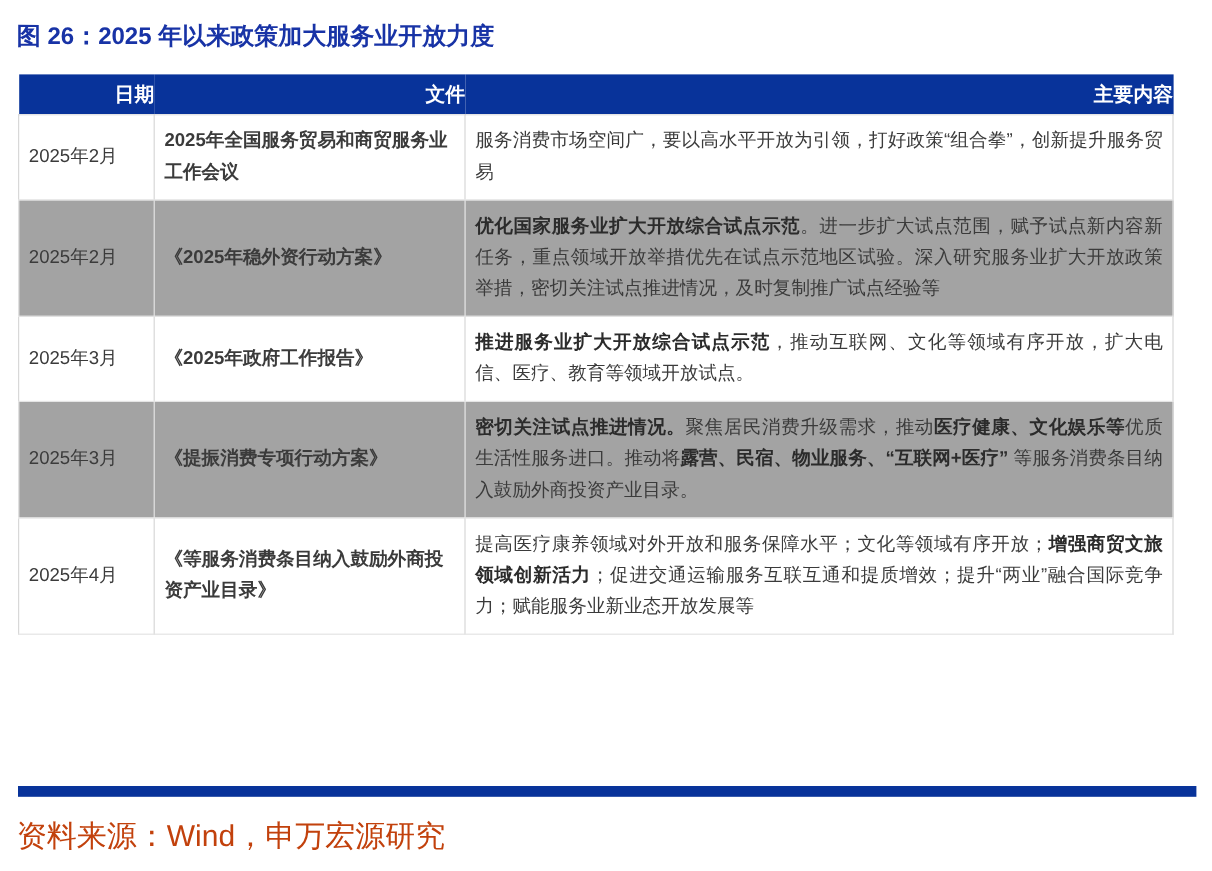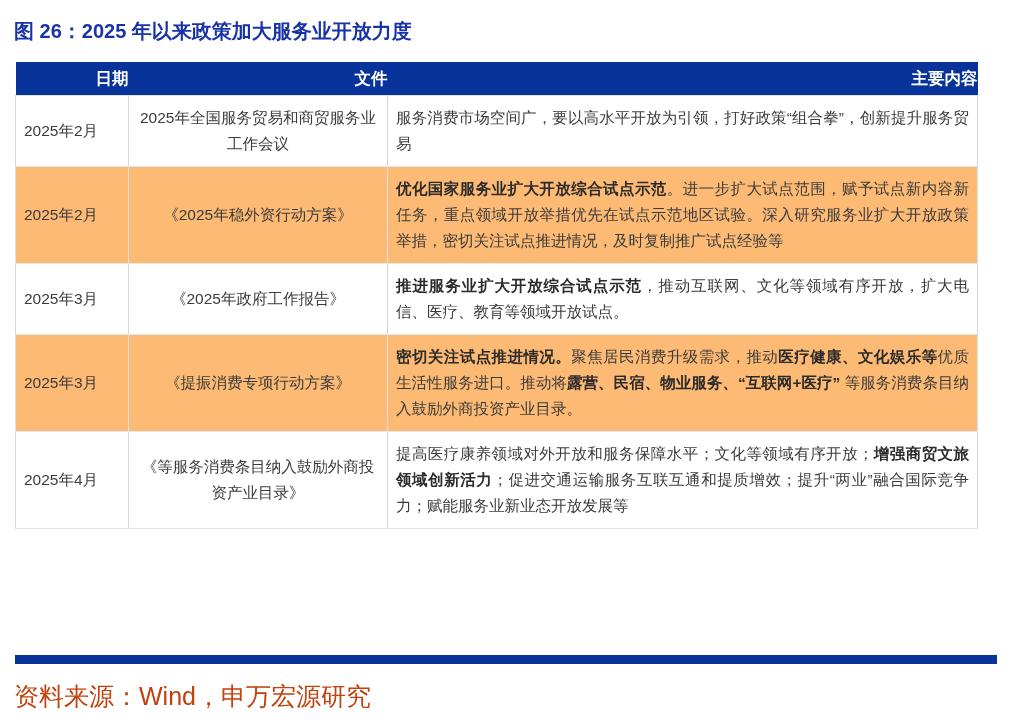--- a/index.html
+++ b/index.html
@@ -58,31 +58,31 @@
   #policy-table tbody td {
     border-left: 1px solid #d8d8d8;
     border-right: 1px solid #d8d8d8;
     border-top: 1px solid #e4e4e4;
     border-bottom: 1px solid #e4e4e4;
     padding: 9px 8px 9px 8px;
     vertical-align: middle;
     line-height: 26px;
   }
   #policy-table tbody tr.alt td {
-    background: #fdba74;
+    background: #a3a3a3;
     border-top-color: #e9e9e9;
     border-bottom-color: #e9e9e9;
     border-left-color: #e0e0e0;
     border-right-color: #e0e0e0;
   }
   #policy-table tbody tr.plain td {
     background: #ffffff;
   }
   td.cell-date { text-align: left; }
-  td.cell-doc  { text-align: center; }
+  td.cell-doc  { text-align: left; font-weight: bold; }
   td.cell-main { text-align: justify; text-align-last: left; }
   td.cell-main .seg-b { font-weight: bold; color: #2b2b2b; }
 
   
   #bottom-rule {
     position: absolute;
     left: 15px;
     top: 655px;
     width: 982px;
     height: 9px;

